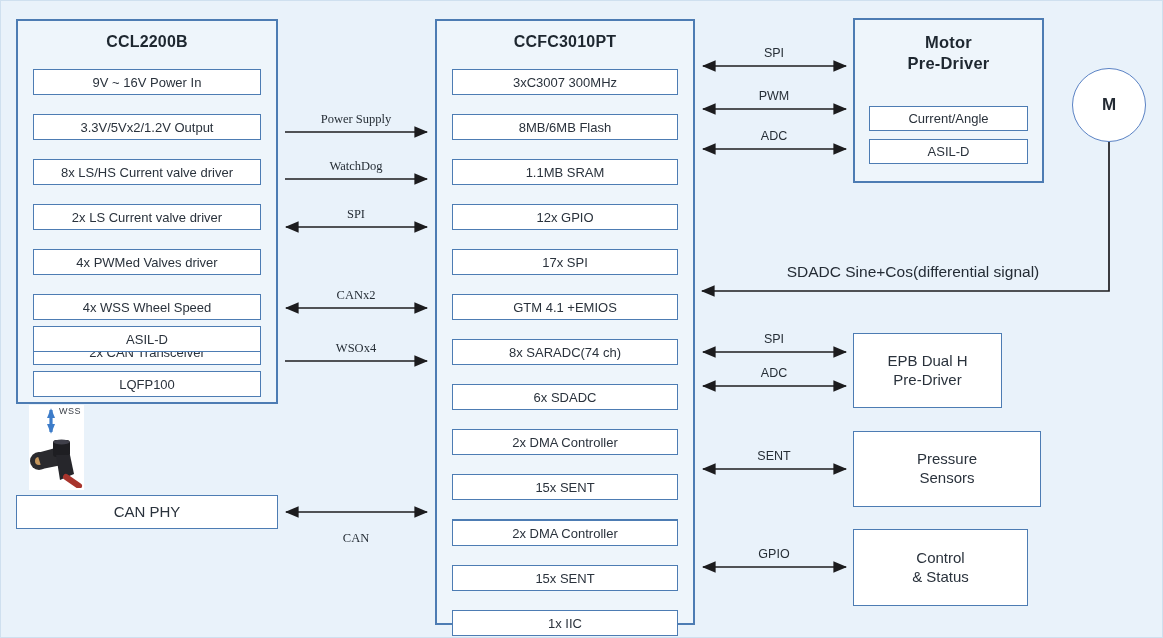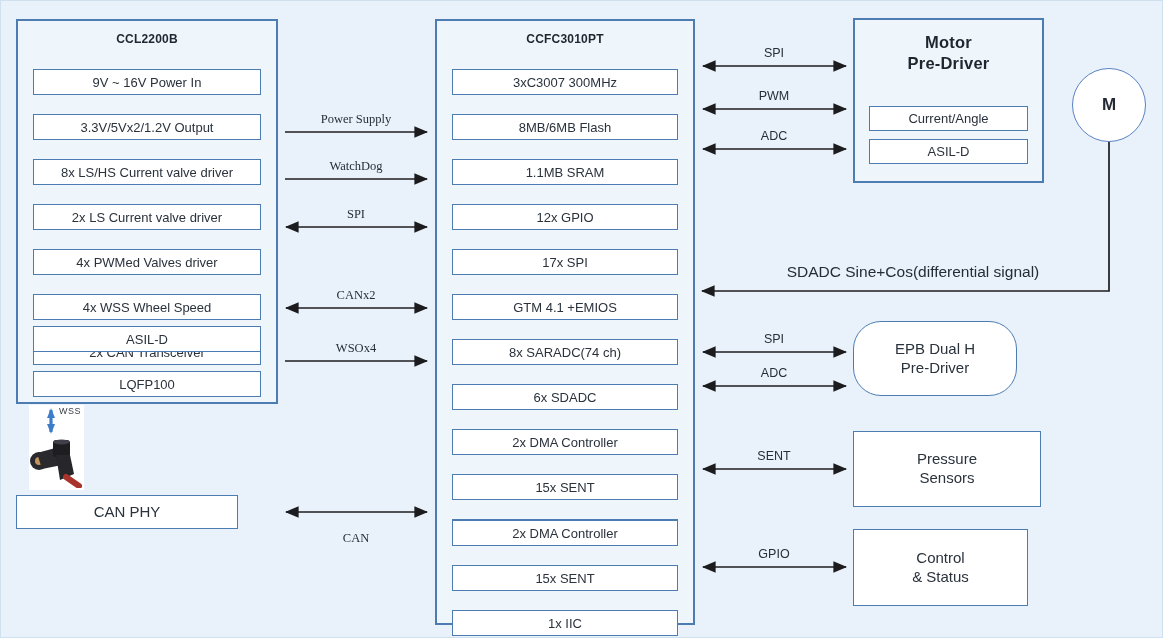--- a/index.html
+++ b/index.html
@@ -6,21 +6,21 @@
   .canvas{
     position:relative;width:1163px;height:638px;overflow:hidden;
     background:#e9f2fa;border:1px solid #cfe0ef;box-sizing:border-box;
     font-family:"Liberation Sans","DejaVu Sans",sans-serif;color:#242c35;
   }
   .container-box{
     position:absolute;background:#eef5fb;border:2px solid #4d7cb3;box-sizing:border-box;
   }
   .chip-title{
     position:absolute;left:0;right:0;top:11px;text-align:center;
-    font-size:12px;font-weight:bold;color:#1e2730;letter-spacing:.2px;white-space:pre-line;line-height:1.3;
+    font-size:16px;font-weight:bold;color:#1e2730;letter-spacing:.2px;white-space:pre-line;line-height:1.3;
   }
   .rows{position:absolute;left:0;right:0;}
   .row-box{
     height:26px;margin:0 15px 19px 15px;background:#ffffff;border:1.3px solid #4d7cb3;
     box-sizing:border-box;display:flex;align-items:center;justify-content:center;
     font-size:13px;color:#2a323c;white-space:nowrap;
   }
   .leaf-box{
     position:absolute;background:#ffffff;border:1.5px solid #4d7cb3;box-sizing:border-box;
     display:flex;align-items:center;justify-content:center;text-align:center;
@@ -91,34 +91,34 @@
     <div class="rows" style="top:86px;">
       <div class="row-box" style="margin:0 14px 8px 14px;height:25px;">Current/Angle</div>
       <div class="row-box" style="margin:0 14px 8px 14px;height:25px;">ASIL-D</div>
     </div>
   </div>
 
   <div class="m-circle">
     <span>M</span>
   </div>
 
-  <div class="leaf-box" style="left:852px;top:320px;width:164px;height:75px;border-radius:28px;">
+  <div class="leaf-box" style="left:852px;top:332px;width:149px;height:75px;">
     <span>EPB Dual H
 Pre-Driver</span>
   </div>
   <div class="leaf-box" style="left:852px;top:430px;width:188px;height:76px;">
     <span>Pressure
 Sensors</span>
   </div>
   <div class="leaf-box" style="left:852px;top:528px;width:175px;height:77px;">
     <span>Control
 &amp; Status</span>
   </div>
 
-  <div class="leaf-box" style="left:15px;top:494px;width:222px;height:34px;">
+  <div class="leaf-box" style="left:15px;top:494px;width:262px;height:34px;">
     <span>CAN PHY</span>
   </div>
 
   <div class="wss-photo">
     <svg width="55" height="50" viewBox="0 0 55 50" style="position:absolute;left:0;bottom:2px;">
       <circle cx="10" cy="23" r="9" fill="#2a2a2e"></circle>
       <circle cx="10" cy="23" r="4" fill="#c3955c"></circle>
       <path d="M8,15 L30,9 L33,27 L13,31 Z" fill="#2a2a2e"></path>
       <rect x="24" y="2" width="17" height="17" rx="3" fill="#1e1e22"></rect>
       <ellipse cx="32.5" cy="4" rx="8" ry="2.6" fill="#40404a"></ellipse>

